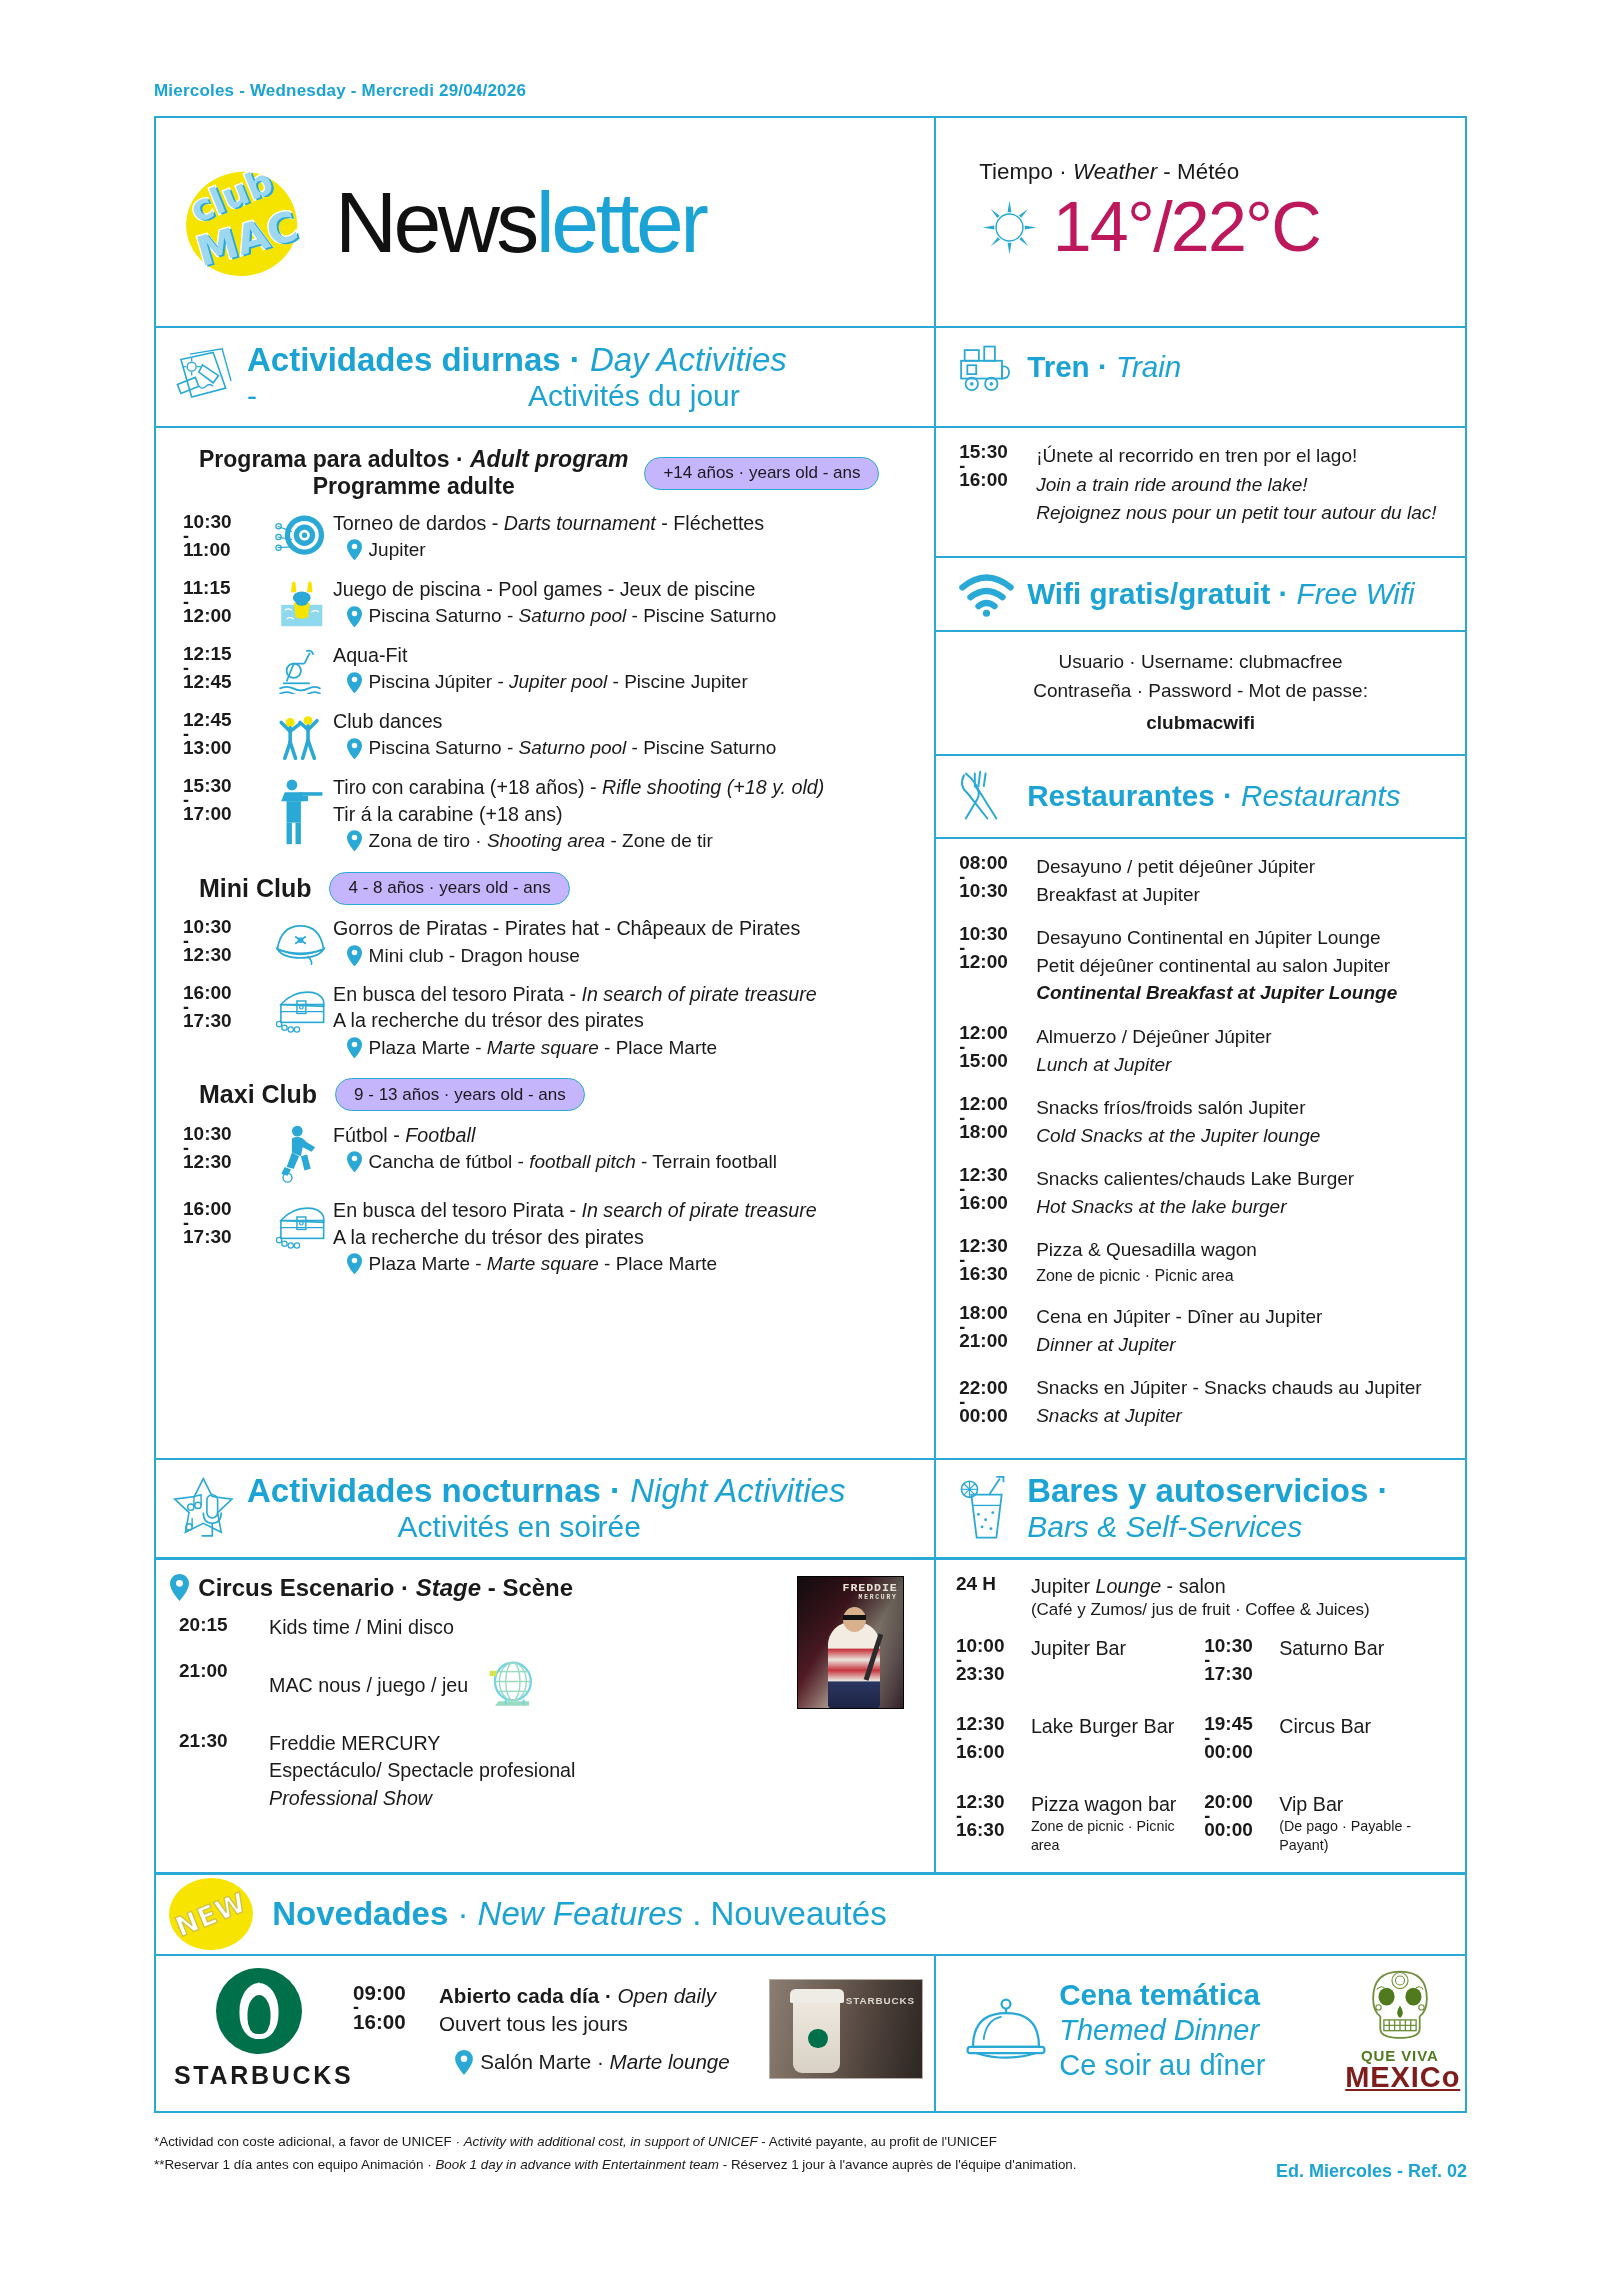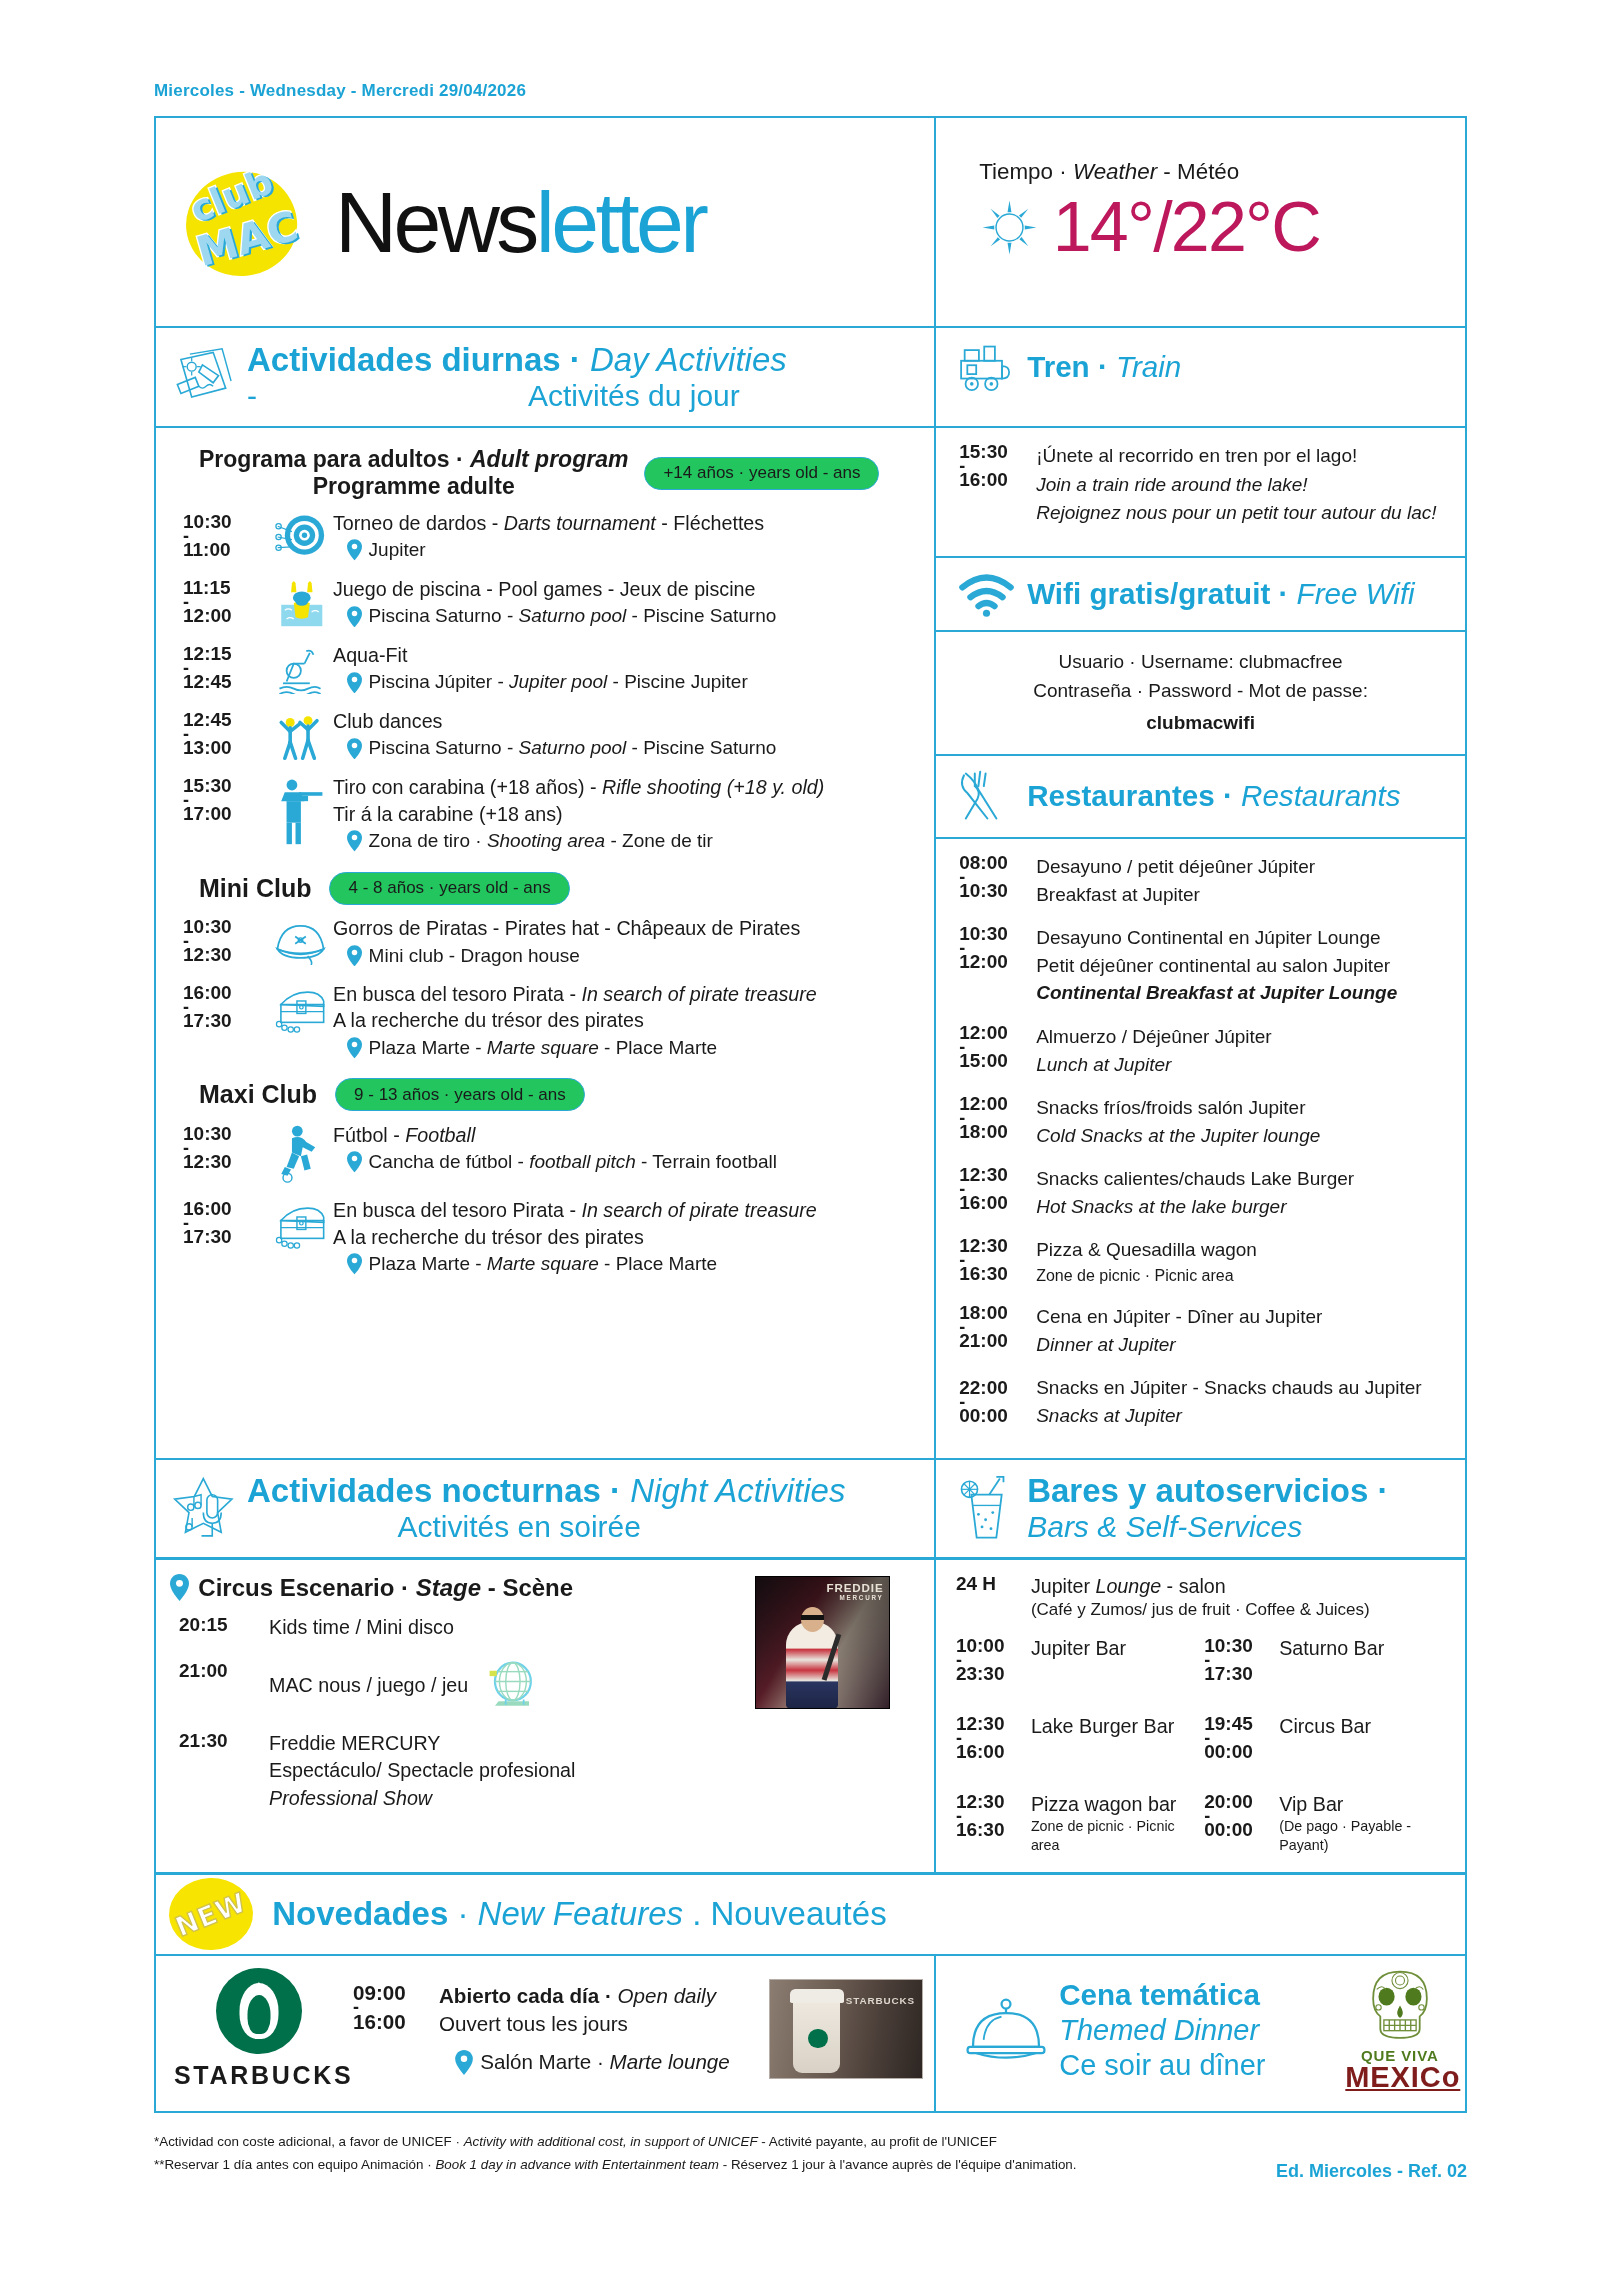--- a/index.html
+++ b/index.html
@@ -73,21 +73,21 @@
   .sec-head.small .t1 { font-size: 29.6px; }
 
   
   .pad { padding: 12.5px 19.7px 9px 27px; }
   .prog-title-row { display: flex; align-items: center; gap: 16px; margin: 5.4px 0 9px 16px; }
   .prog-title { font-size: 23px; font-weight: 700; line-height: 1.2; }
   .prog-title .it { font-style: italic; }
   .prog-title .l2 { display: block; text-align: center; }
   .pill {
     border: 1.8px solid #2aa9d6; border-radius: 19.7px; padding: 5.4px 18px;
-    font-size: 17px; white-space: nowrap; background: #22c55e;
+    font-size: 17px; white-space: nowrap; background: #c4b5fd;
   }
 
   .clubhdr { display: flex; align-items: center; gap: 18px; margin: 19.7px 0 10.7px 16px; }
   .clubhdr .nm { font-size: 25px; font-weight: 700; }
 
   .act { display: flex; margin-bottom: 14.3px; }
   .act .time {
     width: 84px; flex: none; font-size: 19px; font-weight: 700;
     text-align: left; line-height: 1.05; padding-top: 1.8px;
   }
@@ -117,25 +117,26 @@
 
   
   .stage-line { display: flex; align-items: center; gap: 9px; margin: 14.3px 0 12.5px 14.3px; font-size: 24px; font-weight: 700; }
   .stage-line .it { font-style: italic; }
   .nrow { display: flex; margin-bottom: 18px; padding-left: 23px; align-items: flex-start; gap: 8px; }
   .nrow .time { width: 82px; flex: none; font-size: 19px; font-weight: 700; }
   .nrow .body { flex: 1; font-size: 19.7px; line-height: 1.4; }
   .nrow .body .it { font-style: italic; }
 
   .freddie-poster {
-    position: absolute; right: 44px; top: 16px; width: 135px; height: 133px;
+    position: absolute; right: 30px; top: 16px; width: 107px; height: 133px;
     background:
       linear-gradient(180deg, rgba(0,0,0,.55), rgba(0,0,0,.15)),
       linear-gradient(120deg,#2a1a22 0%, #6b2330 35%, #c9b9a8 60%, #3a2530 100%);
     border: 0.9px solid #000;
+    font-family: Liberation Mono, monospace;
   }
   .freddie-poster .fname {
     position: absolute; right: 5.4px; top: 5.4px; color: #e8e2d6;
     font-size: 11.6px; font-weight: 700; letter-spacing: 0.9px; text-align: right; line-height: 1.1;
   }
   .freddie-poster .fsub { font-size: 6.3px; letter-spacing: 1.8px; }
   .freddie-poster .figure {
     position: absolute; left: 30px; bottom: 0; width: 52px; height: 86px;
     background: linear-gradient(180deg,#f3ece2 0%, #f3ece2 30%, #c8343f 32%, #e9e5dd 44%, #c8343f 56%, #e9e5dd 68%, #2a3560 70%, #1d2545 100%);
     border-radius: 23px 23px 3.6px 3.6px;

